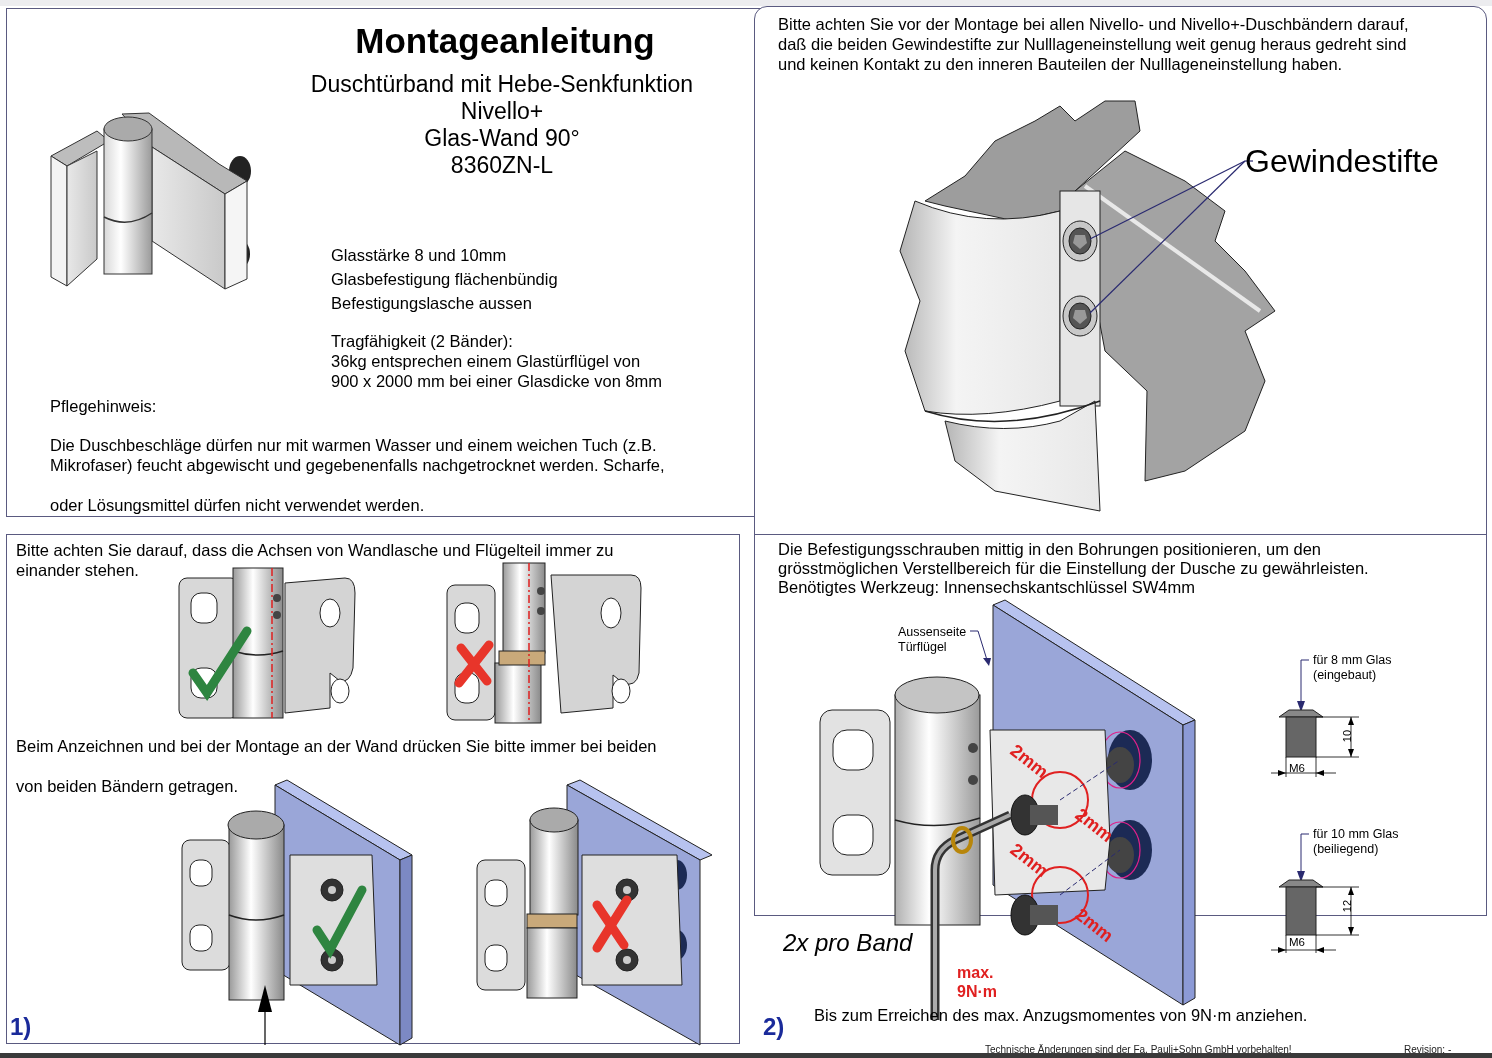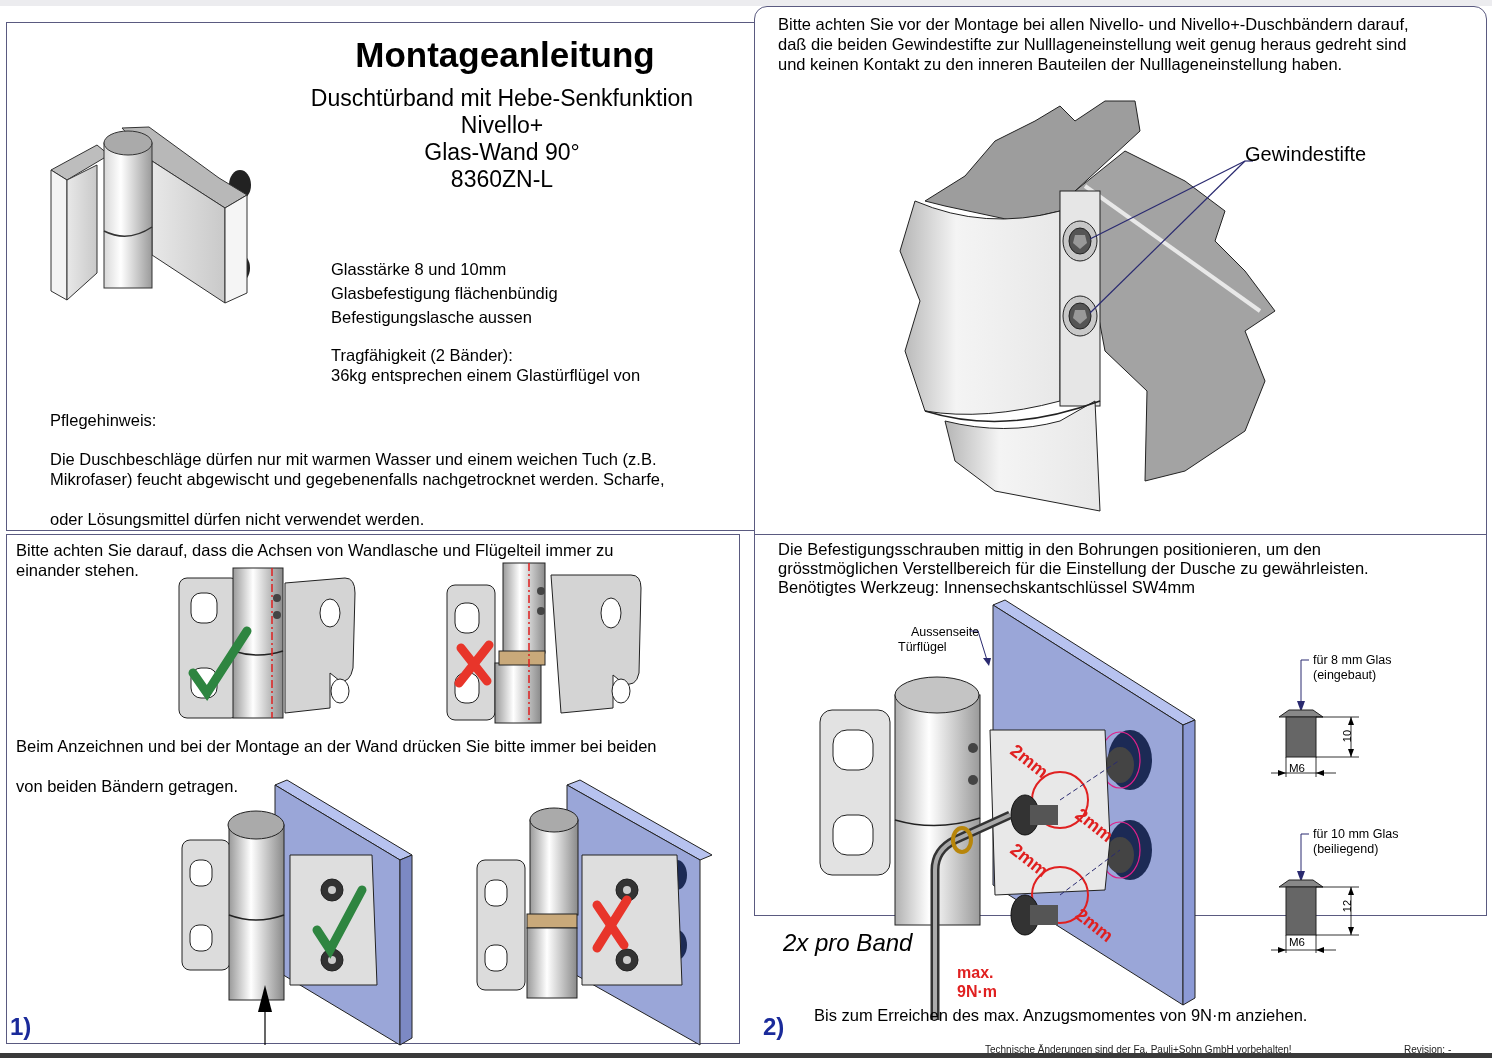--- a/index.html
+++ b/index.html
@@ -1,20 +1,20 @@
 <!DOCTYPE html>
 <html><head>
 <meta charset="utf-8">
 <style>
   html,body{margin:0;padding:0;}
   body{width:1492px;height:1058px;position:relative;overflow:hidden;background:#ffffff;font-family:"Liberation Sans",sans-serif;color:#000;}
   .topstrip{position:absolute;left:0;top:0;width:1492px;height:6px;background:#ececef;}
   .bottomstrip{position:absolute;left:0;top:1053px;width:1492px;height:5px;background:#3a3a3a;}
   .panel{position:absolute;border:1.5px solid #5a5a80;background:#fff;box-sizing:border-box;}
-  #p1{left:6px;top:22px;width:805px;height:509px;}
+  #p1{left:6px;top:8px;width:805px;height:509px;}
   #p2{left:754px;top:6px;width:733px;height:605px;border-radius:13px;}
   #p3{left:6px;top:534px;width:734px;height:510px;}
   #p4{left:754px;top:534px;width:733px;height:382px;}
   .abs{position:absolute;}
   .title{font-weight:bold;font-size:35px;left:338px;top:12px;width:320px;text-align:center;}
   .subtitle{font-size:23px;text-align:center;left:270px;width:450px;line-height:27px;}
   .txt{font-size:16.5px;line-height:20px;}
   .stepnum{font-weight:bold;color:#1a2a9a;font-size:24px;}
   .footer{position:absolute;top:1044px;font-size:10px;color:#222;}
   svg{position:absolute;overflow:visible;}
@@ -55,20 +55,21 @@
     <rect x="57" y="20" width="48" height="145" fill="url(#cyl)" stroke="#333"></rect>
     <ellipse cx="81" cy="20" rx="24" ry="12" fill="#aaa" stroke="#333"></ellipse>
     <path d="M57,108 Q81,120 105,104" fill="none" stroke="#333" stroke-width="1.5"></path>
   </svg>
 
   <div class="abs txt" style="left:324px;top:236px;">Glasstärke 8 und 10mm</div>
   <div class="abs txt" style="left:324px;top:260px;">Glasbefestigung flächenbündig</div>
   <div class="abs txt" style="left:324px;top:284px;">Befestigungslasche aussen</div>
   <div class="abs txt" style="left:324px;top:322px;">Tragfähigkeit (2 Bänder):</div>
   <div class="abs txt" style="left:324px;top:342px;">36kg entsprechen einem Glastürflügel von</div>
+  <div class="abs txt" style="left:324px;top:362px;">900 x 2000 mm bei einer Glasdicke von 8mm</div>
 
   <div class="abs txt" style="left:43px;top:387px;">Pflegehinweis:</div>
   <div class="abs txt" style="left:43px;top:426px;">Die Duschbeschläge dürfen nur mit warmen Wasser und einem weichen Tuch (z.B.</div>
   <div class="abs txt" style="left:43px;top:446px;">Mikrofaser) feucht abgewischt und gegebenenfalls nachgetrocknet werden. Scharfe,</div>
   <div class="abs txt" style="left:43px;top:486px;">oder Lösungsmittel dürfen nicht verwendet werden.</div>
 </div>
 
 <div class="panel" id="p2">
   <div class="abs txt" style="left:23px;top:7px;">Bitte achten Sie vor der Montage bei allen Nivello- und Nivello+-Duschbändern darauf,</div>
   <div class="abs txt" style="left:23px;top:27px;">daß die beiden Gewindestifte zur Nulllageneinstellung weit genug heraus gedreht sind</div>
@@ -102,21 +103,21 @@
       <polygon points="190,219 200,219 202,227 195,233 188,227" fill="#999"></polygon>
     </g>
 
     <path d="M60,330 Q120,345 175,330 L210,310 L215,420 L110,400 L70,370 Z" fill="url(#cyl2)" stroke="#222"></path>
     <path d="M40,320 Q120,345 215,310" stroke="#222" fill="none" stroke-width="1.5"></path>
 
     <line x1="360" y1="70" x2="205" y2="148" stroke="#2a2a70" stroke-width="1.2"></line>
     <line x1="360" y1="70" x2="205" y2="222" stroke="#2a2a70" stroke-width="1.2"></line>
     <line x1="360" y1="70" x2="368" y2="70" stroke="#2a2a70" stroke-width="1.2"></line>
   </svg>
-  <div class="abs" style="left:490px;top:136px;font-size:20px;text-align:center;">Gewindestifte</div>
+  <div class="abs" style="left:490px;top:136px;font-size:32px;text-align:center;">Gewindestifte</div>
 </div>
 
 <div class="panel" id="p3">
   <div class="abs txt" style="left:9px;top:5px;">Bitte achten Sie darauf, dass die Achsen von Wandlasche und Flügelteil immer zu</div>
   <div class="abs txt" style="left:9px;top:25px;">einander stehen.</div>
 
   <svg style="left:168px;top:28px;" width="190" height="160" viewBox="0 0 190 160">
     <defs>
       <linearGradient id="c3" x1="0" x2="1">
           <stop offset="0" stop-color="#9a9a9a"></stop>
@@ -229,21 +230,21 @@
   </svg>
 
   <div class="abs stepnum" style="left:3px;top:478px;">1)</div>
 </div>
 
 <div class="panel" id="p4">
   <div class="abs txt" style="left:23px;top:4px;">Die Befestigungsschrauben mittig in den Bohrungen positionieren, um den</div>
   <div class="abs txt" style="left:23px;top:23px;">grösstmöglichen Verstellbereich für die Einstellung der Dusche zu gewährleisten.</div>
   <div class="abs txt" style="left:23px;top:42px;">Benötigtes Werkzeug: Innensechskantschlüssel SW4mm</div>
 
-  <div class="abs small" style="left:143px;top:90px;margin-left:13px;">Aussenseite</div>
+  <div class="abs small" style="left:143px;top:90px;">Aussenseite</div>
   <div class="abs small" style="left:143px;top:105px;">Türflügel</div>
 
   <svg style="left:60px;top:65px;" width="420" height="420" viewBox="0 0 420 420">
     <defs>
       <linearGradient id="c7" x1="0" x2="1">
           <stop offset="0" stop-color="#b0b0b0"></stop>
           <stop offset="0.4" stop-color="#ffffff"></stop>
           <stop offset="1" stop-color="#9a9a9a"></stop>
         </linearGradient>
     </defs>

